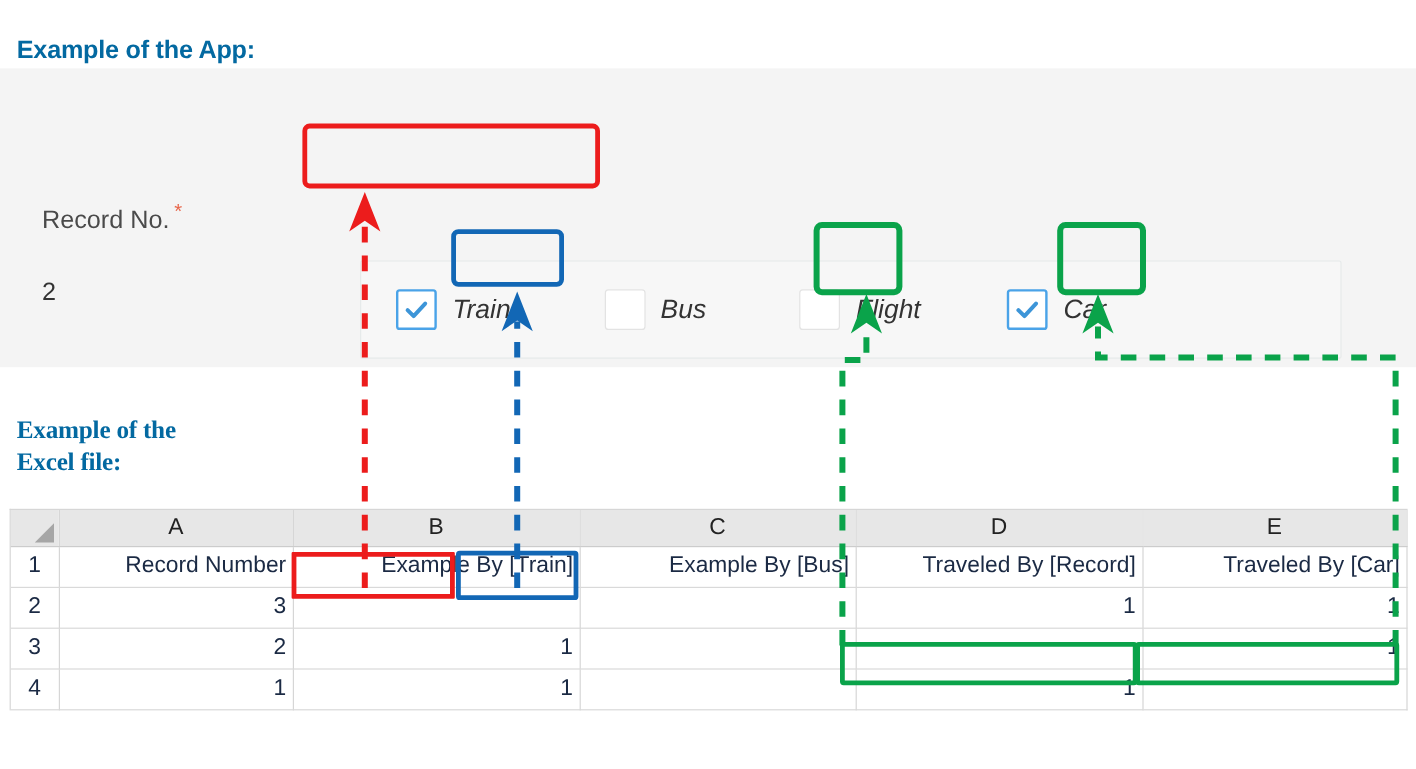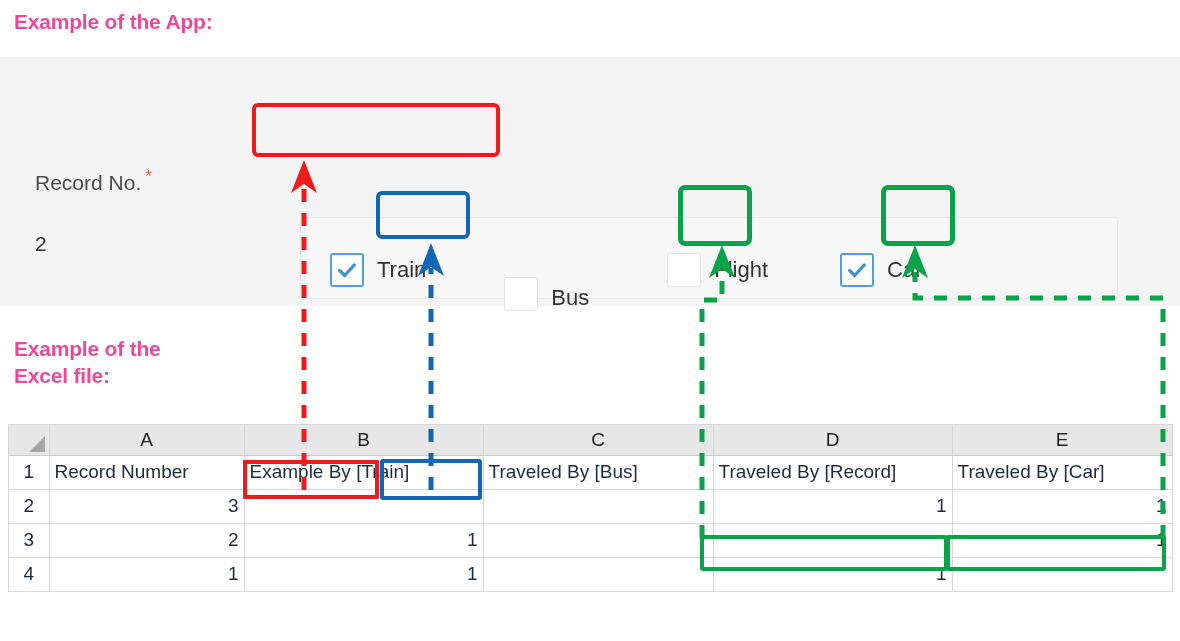--- a/index.html
+++ b/index.html
@@ -10,27 +10,28 @@
     position:relative;
     overflow:hidden;
   }
   .root{position:absolute;left:0;top:0;width:1180px;height:641px;}
 
   
   .caption{
     position:absolute;
     font-weight:bold;
     font-size:21px;
-    color:#ec4899;
+    color:#0369a1;
     letter-spacing:-0.2px;
     line-height:27px;
     white-space:pre-line;
+    margin-top:20px;
   }
   #caption-app{left:14px;top:8px;}
-  #caption-excel{left:14px;top:335px;}
+  #caption-excel{left:14px;top:325px;font-family:Liberation Serif, serif;}
 
   
   .app-panel{
     position:absolute;
     left:0;top:57px;width:1180px;height:249px;
     background:#f4f4f4;
   }
   .record-label{
     position:absolute;left:35px;top:110px;
     font-size:21px;color:#4a4a4a;
@@ -44,22 +45,22 @@
 
   .field-box{
     position:absolute;
     left:300px;top:160px;width:818px;height:82px;
     background:#f7f7f7;
     border:1px solid #e6eaea;
     border-radius:2px;
     box-sizing:border-box;
   }
   .cb-row{
-    position:absolute;left:300px;top:172px;height:82px;
-    display:flex;align-items:center;
+    position:absolute;left:300px;top:160px;height:82px;
+    display:flex;align-items:center;font-style:italic;
   }
   .cb-item{display:flex;align-items:center;height:82px;}
   .cb-box{
     width:34px;height:34px;
     box-sizing:border-box;
     border-radius:3px;
     display:flex;align-items:center;justify-content:center;
     flex:0 0 auto;
   }
   .cb-box.on{
@@ -118,21 +119,21 @@
     background:#e7e7e7;width:40px;height:30px;position:relative;
     border-right:1px solid #cccccc;border-bottom:1px solid #cccccc;
   }
   td.corner .tri{
     position:absolute;right:4px;bottom:3px;
     width:0;height:0;
     border-left:16px solid transparent;
     border-bottom:16px solid #a6a6a6;
   }
   td.num{text-align:right;padding-right:8px;}
-  td.txt{text-align:left;}
+  td.txt{text-align:right;}
 
   
   .overlay{position:absolute;left:0;top:0;width:1180px;height:641px;pointer-events:none;}
 
   .hl{position:absolute;box-sizing:border-box;}
   .hl.red{border:4px solid #ec1c1c;border-radius:6px;}
   .hl.blue{border:4px solid #1267b5;border-radius:6px;}
   .hl.green{border:5px solid #0aa34a;border-radius:7px;}
   .hl.red-sq{border:4px solid #ec1c1c;border-radius:1px;}
   .hl.blue-sq{border:4px solid #1267b5;border-radius:3px;}
@@ -159,21 +160,21 @@
 
       <div class="cb-item" style="margin-left:30px;">
         <span class="cb-box on">
           <svg class="cb-check" viewBox="0 0 24 24">
             <path d="M4 12.5 L9.5 18 L20 6.5" fill="none" stroke="#3d95d8" stroke-width="3.6" stroke-linecap="round" stroke-linejoin="round"></path>
           </svg>
         </span>
         <span class="cb-label">Train</span>
       </div>
 
-      <div class="cb-item" style="margin-left:78px;align-items:flex-end;">
+      <div class="cb-item" style="margin-left:78px;">
         <span class="cb-box off"></span>
         <span class="cb-label">Bus</span>
       </div>
 
       <div class="cb-item" style="margin-left:78px;">
         <span class="cb-box off"></span>
         <span class="cb-label">Flight</span>
       </div>
 
       <div class="cb-item" style="margin-left:72px;">
@@ -210,21 +211,21 @@
         <td>B</td>
         <td>C</td>
         <td>D</td>
         <td>E</td>
       </tr>
 
       <tr>
         <td class="rowhead">1</td>
         <td class="txt">Record Number</td>
         <td class="txt">Example By [Train]</td>
-        <td class="txt">Traveled By [Bus]</td>
+        <td class="txt">Example By [Bus]</td>
         <td class="txt">Traveled By [Record]</td>
         <td class="txt">Traveled By [Car]</td>
       </tr>
 
       <tr>
         <td class="rowhead">2</td>
         <td class="num">3</td>
         <td class="num"></td>
         <td class="num"></td>
         <td class="num">1</td>

